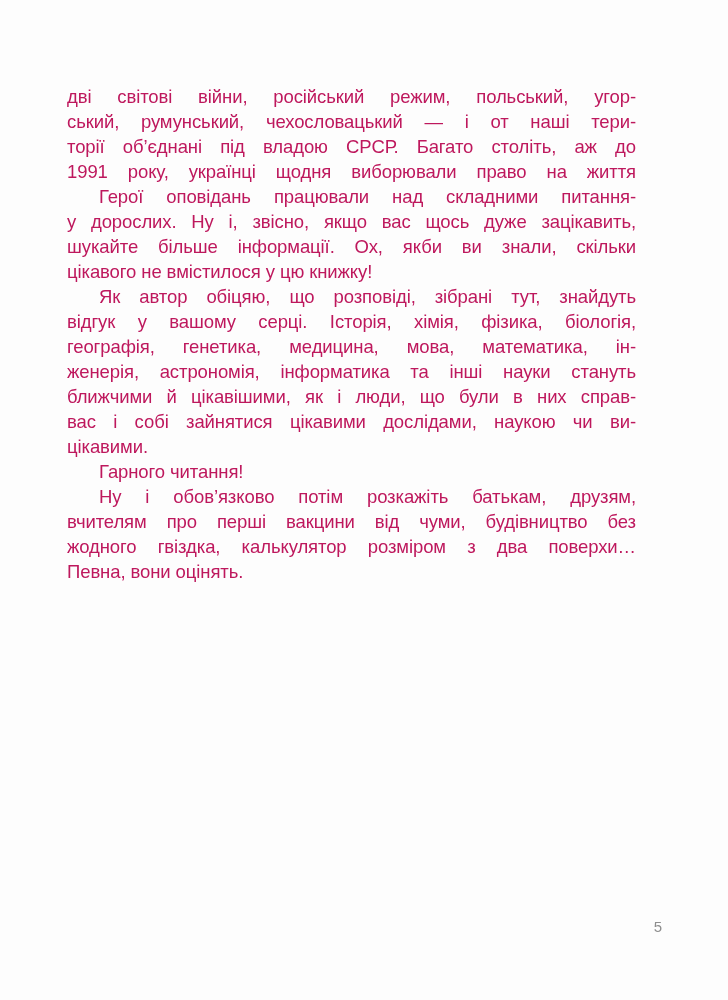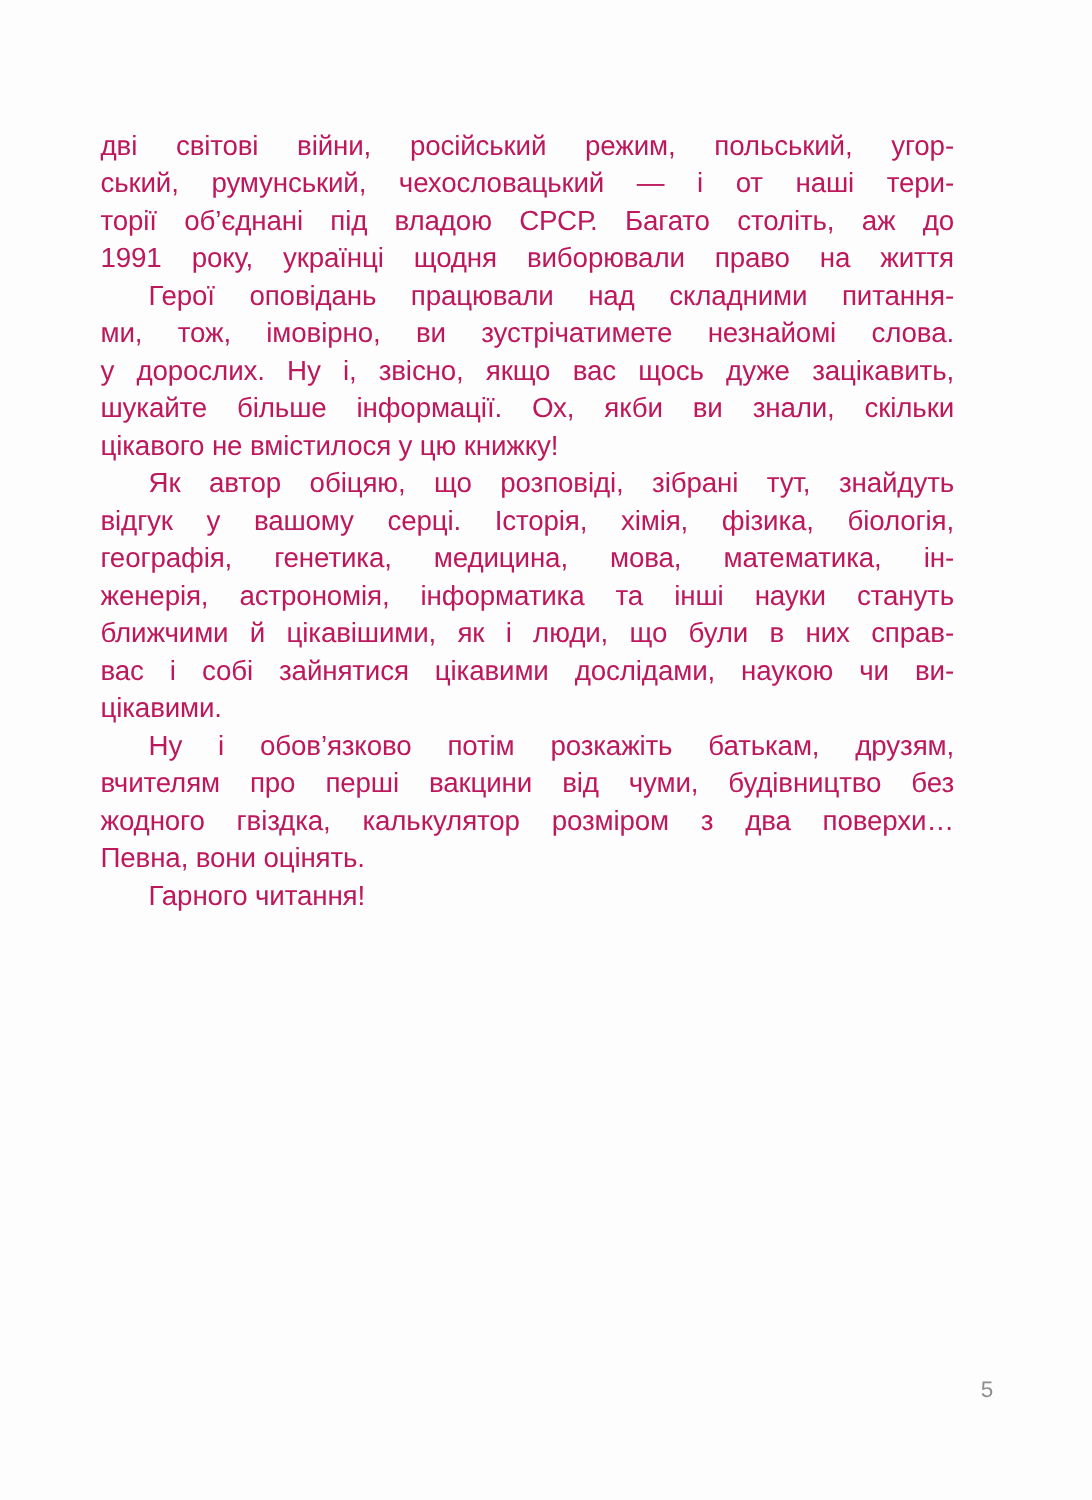--- a/index.html
+++ b/index.html
@@ -63,38 +63,37 @@
 <div class="page">
   <div class="body-text" id="body-text">
       <div class="paragraph">
         <div class="line jfull">дві світові війни, російський режим, польський, угор-</div>
         <div class="line jfull">ський, румунський, чехословацький — і от наші тери-</div>
         <div class="line jfull">торії об’єднані під владою СРСР. Багато століть, аж до</div>
         <div class="line jfull">1991 року, українці щодня виборювали право на життя</div>
       </div>
       <div class="paragraph">
         <div class="line jfull indent">Герої оповідань працювали над складними питання-</div>
-        <div class="line jfull">ми, тож, імовірно, ви зустрічатимете незнайомі слова.</div>
         <div class="line jfull">у дорослих. Ну і, звісно, якщо вас щось дуже зацікавить,</div>
         <div class="line jfull">шукайте більше інформації. Ох, якби ви знали, скільки</div>
         <div class="line">цікавого не вмістилося у цю книжку!</div>
       </div>
       <div class="paragraph">
         <div class="line jfull indent">Як автор обіцяю, що розповіді, зібрані тут, знайдуть</div>
         <div class="line jfull">відгук у вашому серці. Історія, хімія, фізика, біологія,</div>
         <div class="line jfull">географія, генетика, медицина, мова, математика, ін-</div>
         <div class="line jfull">женерія, астрономія, інформатика та інші науки стануть</div>
         <div class="line jfull">ближчими й цікавішими, як і люди, що були в них справ-</div>
         <div class="line jfull">вас і собі зайнятися цікавими дослідами, наукою чи ви-</div>
         <div class="line">цікавими.</div>
       </div>
       <div class="paragraph">
+        <div class="line indent">Гарного читання!</div>
+      </div>
+      <div class="paragraph">
         <div class="line jfull indent">Ну і обов’язково потім розкажіть батькам, друзям,</div>
         <div class="line jfull">вчителям про перші вакцини від чуми, будівництво без</div>
         <div class="line jfull">жодного гвіздка, калькулятор розміром з два поверхи…</div>
         <div class="line">Певна, вони оцінять.</div>
-      </div>
-      <div class="paragraph">
-        <div class="line indent">Гарного читання!</div>
       </div>
     </div>
   <div class="page-number">5</div>
 </div>
 
 </body></html>

